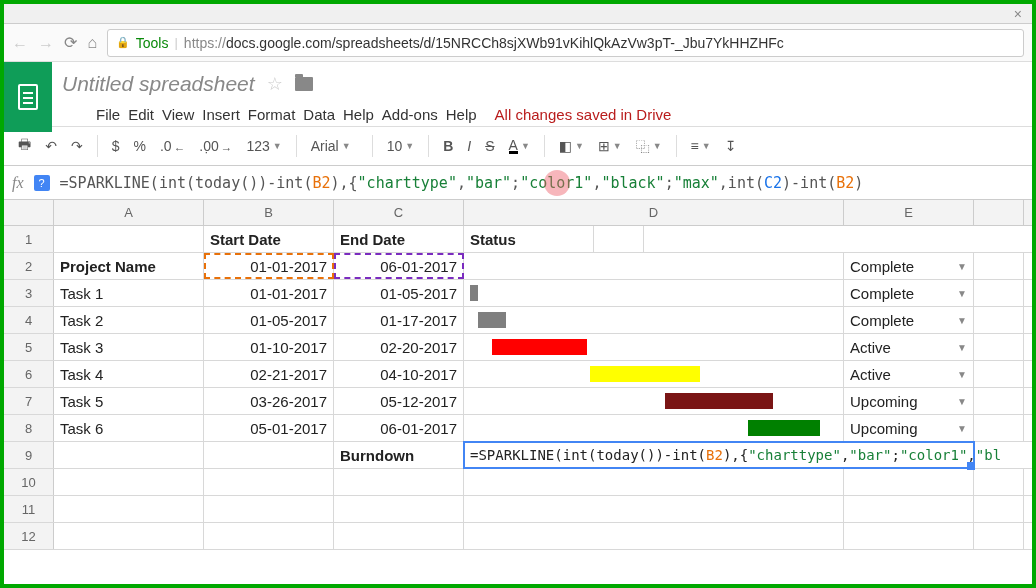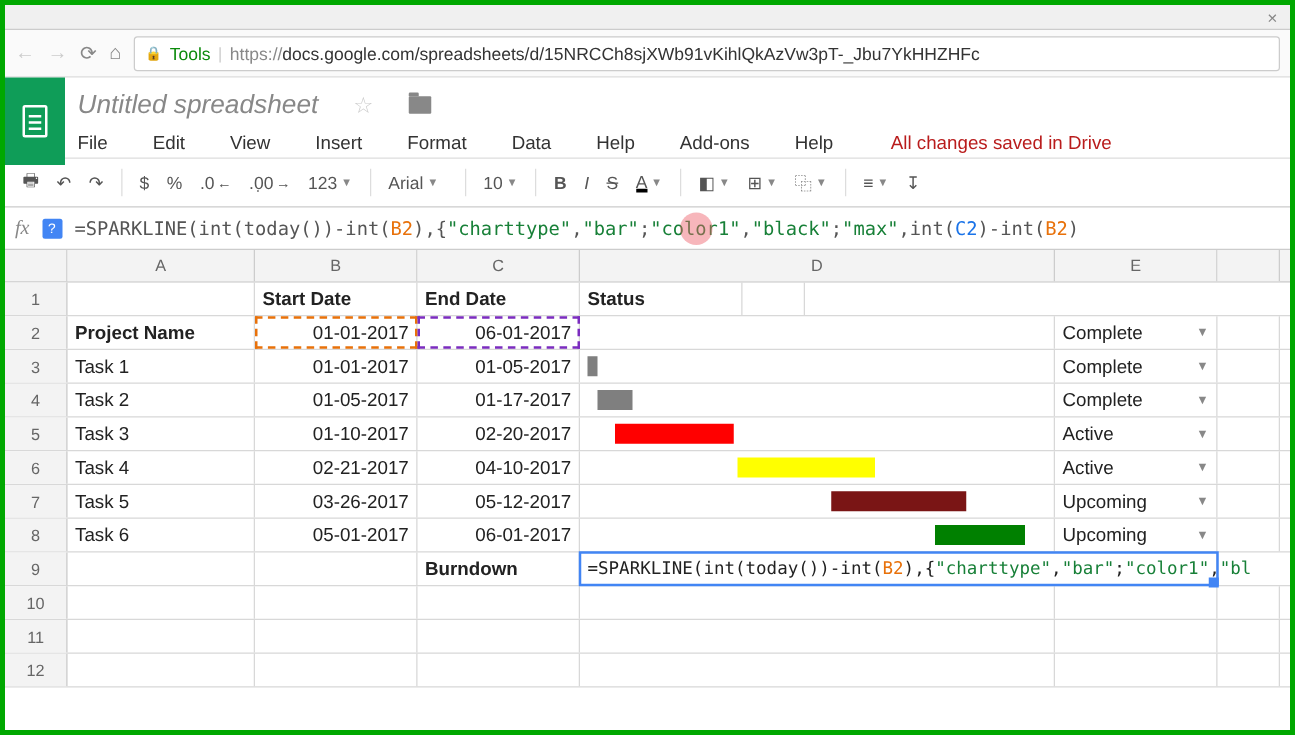--- a/index.html
+++ b/index.html
@@ -20,27 +20,27 @@
 .url-text { color: #333; font-size: 14px; }
 .url-text .proto { color: #888; }
 
 
 .app-area { position: relative; }
 .logo-col { position: absolute; left: 0; top: 0; width: 48px; height: 70px; background: #0f9d58; display: flex; align-items: center; justify-content: center; }
 .logo-col .sheet-ico { width: 20px; height: 26px; border: 2px solid #fff; border-radius: 2px; position: relative; }
 .logo-col .sheet-ico::before, .logo-col .sheet-ico::after { content:""; position:absolute; background:#fff; }
 .logo-col .sheet-ico::before { left:3px; right:3px; top:6px; height:2px; box-shadow: 0 5px 0 #fff, 0 10px 0 #fff; }
 
-.title-row { margin-left: 58px; padding-top: 10px; display: flex; align-items: center; gap: 28px; }
+.title-row { margin-left: 58px; padding-top: 10px; display: flex; align-items: center; gap: 12px; }
 .doc-title { font-size: 21px; color: #888; font-style: italic; }
 .star { color: #ccc; font-size: 18px; }
 .folder { width: 18px; height: 14px; background: #888; border-radius: 1px; position: relative; }
 .folder::before { content:""; position:absolute; top:-3px; left:0; width:8px; height:3px; background:#888; border-radius:1px 1px 0 0;}
 
-.menu-row { margin-left: 58px; height: 30px; display: flex; align-items: center; gap: 36px; padding-top: 6px; font-size: 15px; color: #333; }
+.menu-row { margin-left: 92px; height: 30px; display: flex; align-items: center; gap: 8px; padding-top: 6px; font-size: 15px; color: #333; }
 .menu-row .save-status { color: #b91c1c; margin-left: 10px; }
 
 
 .toolbar { height: 40px; border-top: 1px solid #ddd; border-bottom: 1px solid #ccc; display: flex; align-items: center; padding: 0 10px; gap: 6px; color: #555; font-size: 14px; background: #fff; }
 .tb-sep { width: 1px; height: 22px; background: #ddd; margin: 0 4px; }
 .tb-btn { padding: 2px 4px; cursor: pointer; display: inline-flex; align-items: center; gap: 2px; }
 .tb-dd { font-size: 9px; color: #888; margin-left: 1px; }
 .font-name { min-width: 55px; }
 .font-size { min-width: 25px; }
 .color-underline { border-bottom: 3px solid #000; padding-bottom: 0; line-height: 12px; display:inline-block;}

